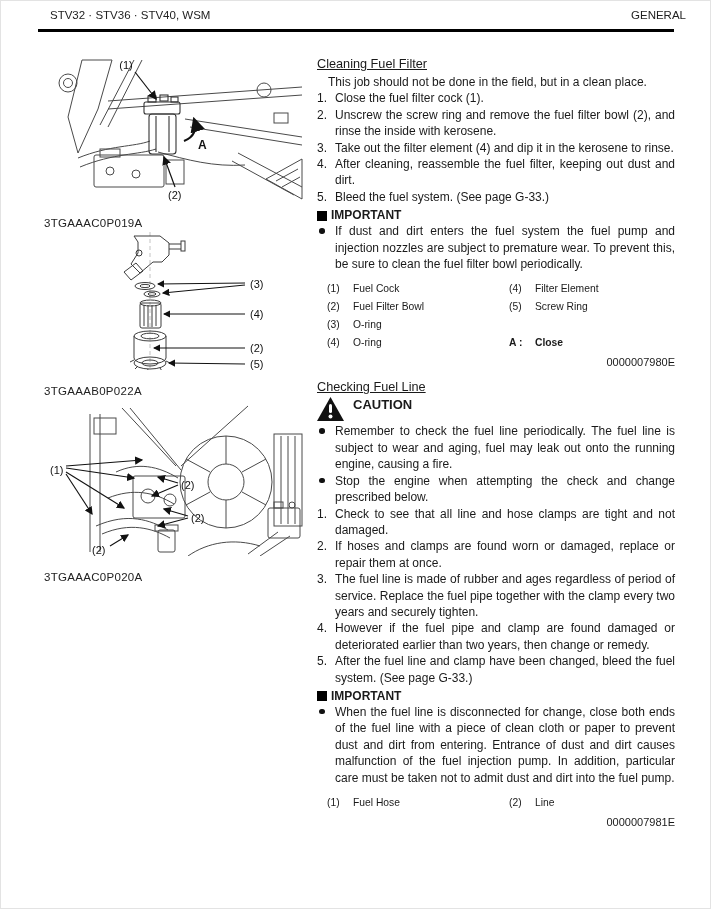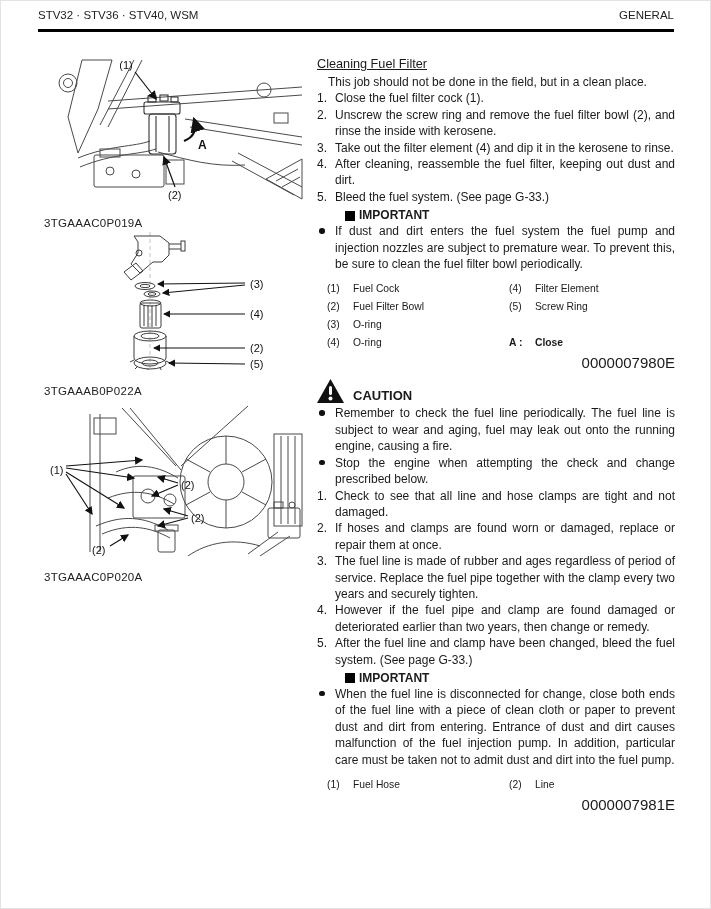--- a/index.html
+++ b/index.html
@@ -1,52 +1,52 @@
 <!DOCTYPE html>
 <html><head>
 <meta charset="utf-8">
 <style>
   html,body{margin:0;padding:0;}
   body{
     width:711px;height:909px;position:relative;background:#fff;
     font-family:"Liberation Sans",sans-serif;color:#1a1a1a;overflow:hidden;
     box-shadow:inset 0 0 0 1px #e3e3e3;
   }
-  .hdr{position:absolute;top:9px;left:38px;width:636px;display:flex;
+  .hdr{position:absolute;top:9px;left:50px;width:636px;display:flex;
        justify-content:space-between;font-size:11.5px;color:#222;}
   .rule{position:absolute;top:29px;left:38px;width:636px;height:3px;background:#000;}
 
   
   .fig{position:absolute;left:38px;width:270px;}
   .fig svg{display:block;}
   .figcap{font-size:11.5px;letter-spacing:.3px;margin:15px 0 0 6px;color:#222;}
 
   
   .rightcol{position:absolute;left:317px;top:56px;width:358px;
             font-size:12px;line-height:16.4px;}
   .sec{font-size:12.7px;font-weight:normal;text-decoration:underline;
        margin:0 0 2px 0;line-height:16px;}
   .intro{margin:0;text-indent:11px;text-align:justify;}
   .step{position:relative;padding-left:18px;text-align:justify;}
   .step .n{position:absolute;left:0;}
   .imp-h{display:flex;align-items:center;gap:4px;font-weight:bold;
-         margin-top:3px;line-height:15px;font-size:12px;margin-left:28px;}
+         margin-top:3px;line-height:15px;font-size:12px;}
   .sq{width:10px;height:10px;background:#000;display:inline-block;flex:0 0 auto;}
   .bullet{position:relative;padding-left:18px;font-weight:normal;text-align:justify;}
   .bullet .b{position:absolute;left:2px;top:5px;width:5.5px;height:5.5px;
              border-radius:50%;background:#111;}
   .legend{display:flex;margin-top:8px;font-size:10.3px;line-height:18px;}
   .lcol{width:188px;flex:0 0 auto;}
   .rcol{flex:1;}
   .lg{display:flex;}
   .lg-num{width:26px;margin-left:10px;flex:0 0 auto;}
   .note{margin-top:18px;font-weight:bold;}
-  .code{text-align:right;font-size:15px;margin-top:4px;line-height:13px;}
+  .code{text-align:right;font-size:11px;margin-top:4px;line-height:13px;}
   .sec2{margin-top:10px;}
-  .caution-h{display:flex;align-items:flex-end;gap:9px;margin:2px 0 2px;height:24px;}
+  .caution-h{display:flex;gap:9px;margin:2px 0 2px;height:24px;}
   .ctxt{font-weight:bold;font-size:13px;line-height:15px;}
   svg text{font-family:"Liberation Sans",sans-serif;font-size:11px;fill:#111;}
   svg .bold{font-weight:bold;font-size:12px;}
 </style>
 </head>
 <body>
 
 <div class="hdr">
   <span>STV32 · STV36 · STV40, WSM</span>
   <span>GENERAL</span>
@@ -276,20 +276,21 @@
           <span class="lg-num" style="margin-left:4px;">A :</span>
           <span>Close</span>
         </div>
       </div>
     </div>
 
     <div class="code">0000007980E</div>
   </section>
 
   <section class="sec2">
+    <h3 class="sec">Checking Fuel Line</h3>
 
     <div class="caution-h">
       <svg width="27" height="24" viewBox="0 0 27 24">
         <polygon points="13.5,0 27,24 0,24" fill="#111"></polygon>
         <rect x="12" y="7" width="3" height="9" rx="1.5" fill="#fff"></rect>
         <circle cx="13.5" cy="19.5" r="2" fill="#fff"></circle>
       </svg>
       <span class="ctxt">CAUTION</span>
     </div>
 

